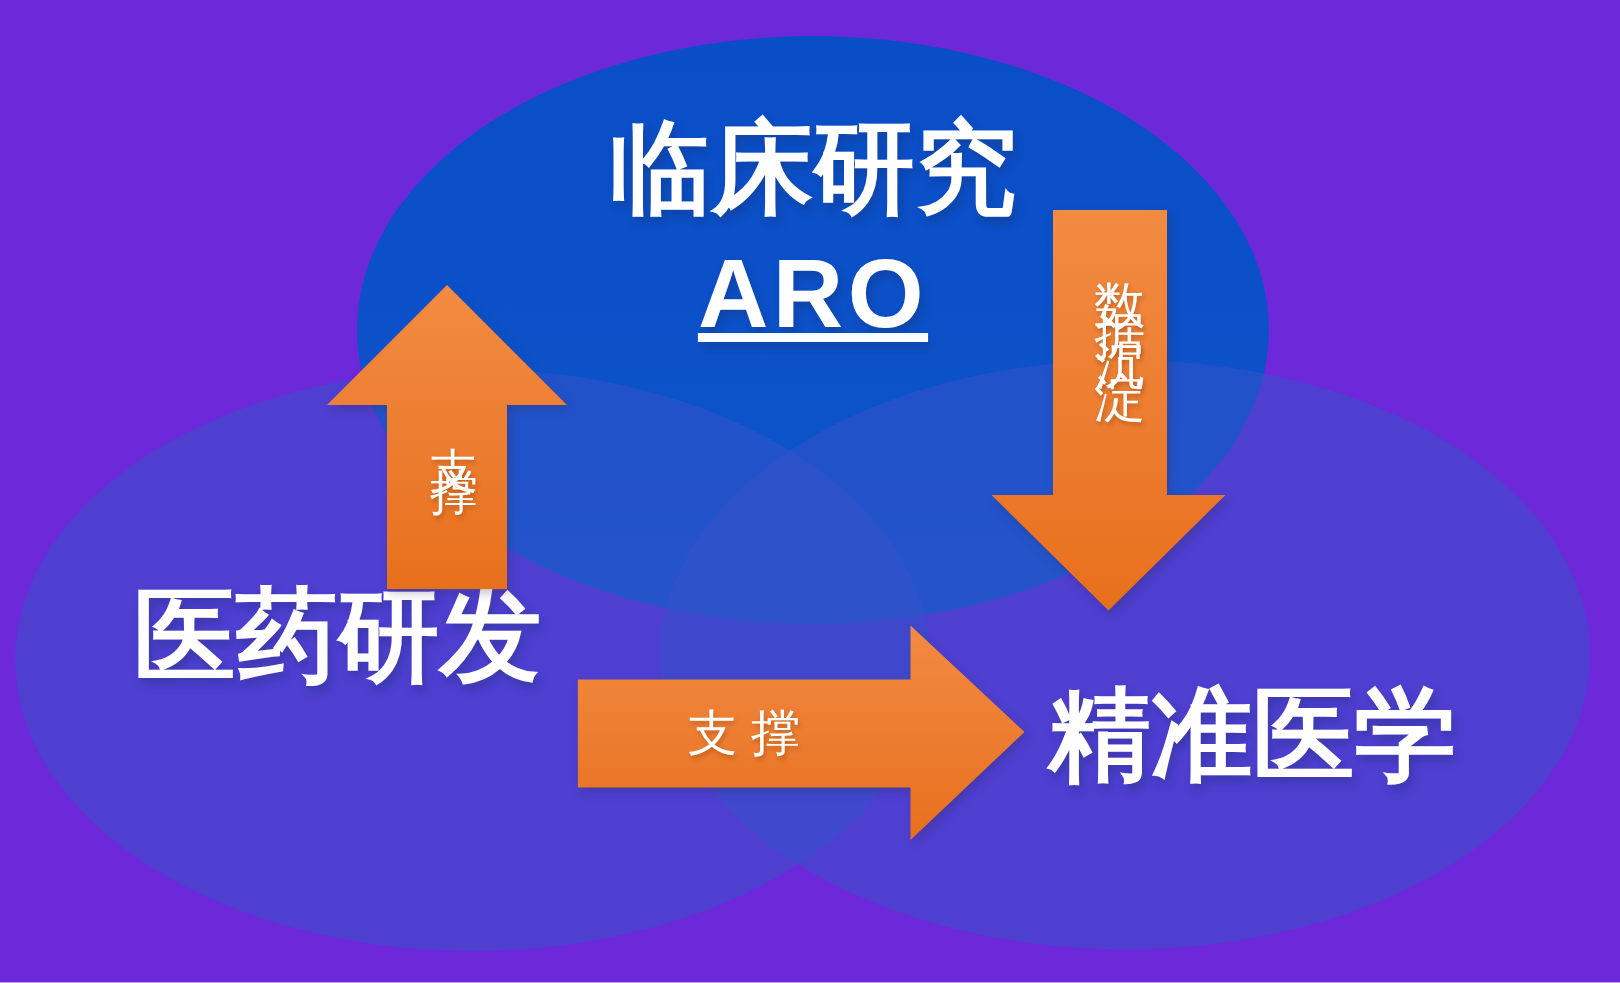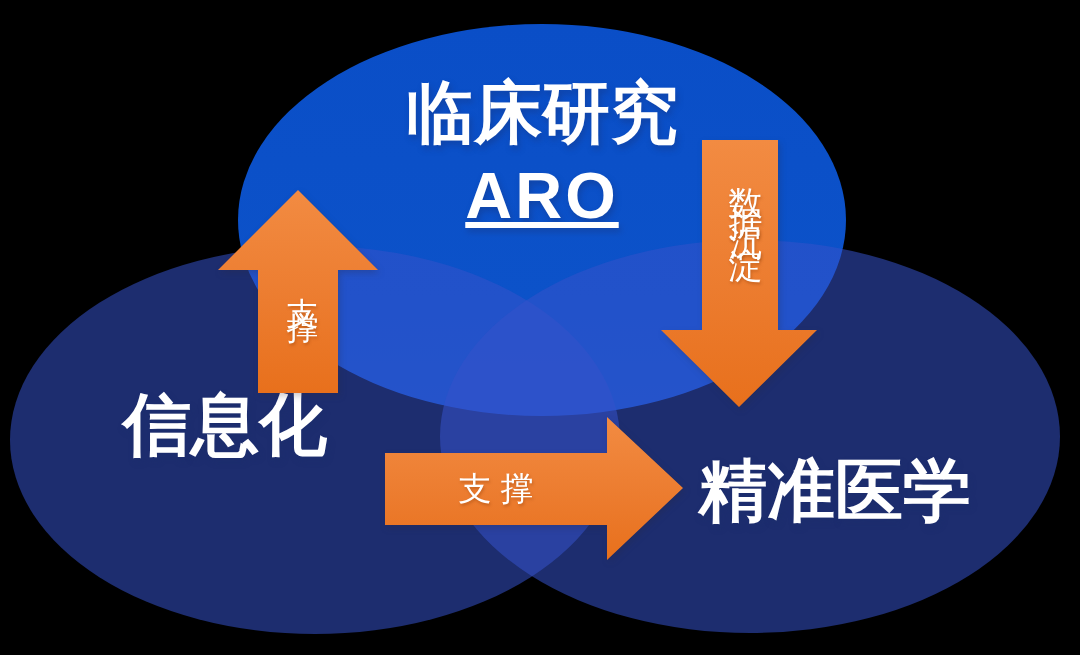--- a/index.html
+++ b/index.html
@@ -1,18 +1,18 @@
 <!DOCTYPE html>
 <html><head>
 <meta charset="utf-8">
 <style>
   html,body{margin:0;padding:0;background:#ffffff;}
   .stage{
     position:relative;width:1080px;height:655px;overflow:hidden;
-    background:#000000;font-family:"Liberation Sans",sans-serif;
+    background:#6d28d9;font-family:"Liberation Sans",sans-serif;
   }
   
   .ellipse{position:absolute;border-radius:50%;}
   .ellipse-top{
     left:238px;top:24px;width:608px;height:392px;
     background:linear-gradient(180deg,#0a4ec7 0%,#0c52c9 70%,#1356cb 100%);
     z-index:1;
   }
   .ellipse-light{
     background:rgba(52,82,203,0.55);
@@ -73,21 +73,21 @@
   <div class="ellipse ellipse-top"></div>
   <div class="ellipse ellipse-light ellipse-left"></div>
   <div class="ellipse ellipse-light ellipse-right"></div>
 
   <div class="big-label label-top">
     <div class="line1">临床研究</div>
     <div class="line2">ARO</div>
   </div>
 
   <div class="big-label label-left">
-    <div class="line2">信息化</div>
+    <div class="line1">医药研发</div>
   </div>
 
   <div class="big-label label-right">精准医学</div>
 
   <div class="arrow-wrap arrow-up-wrap">
     <div class="arrow-shape arrow-up"></div>
   </div>
   <div class="arrow-wrap arrow-down-wrap">
     <div class="arrow-shape arrow-down"></div>
   </div>

